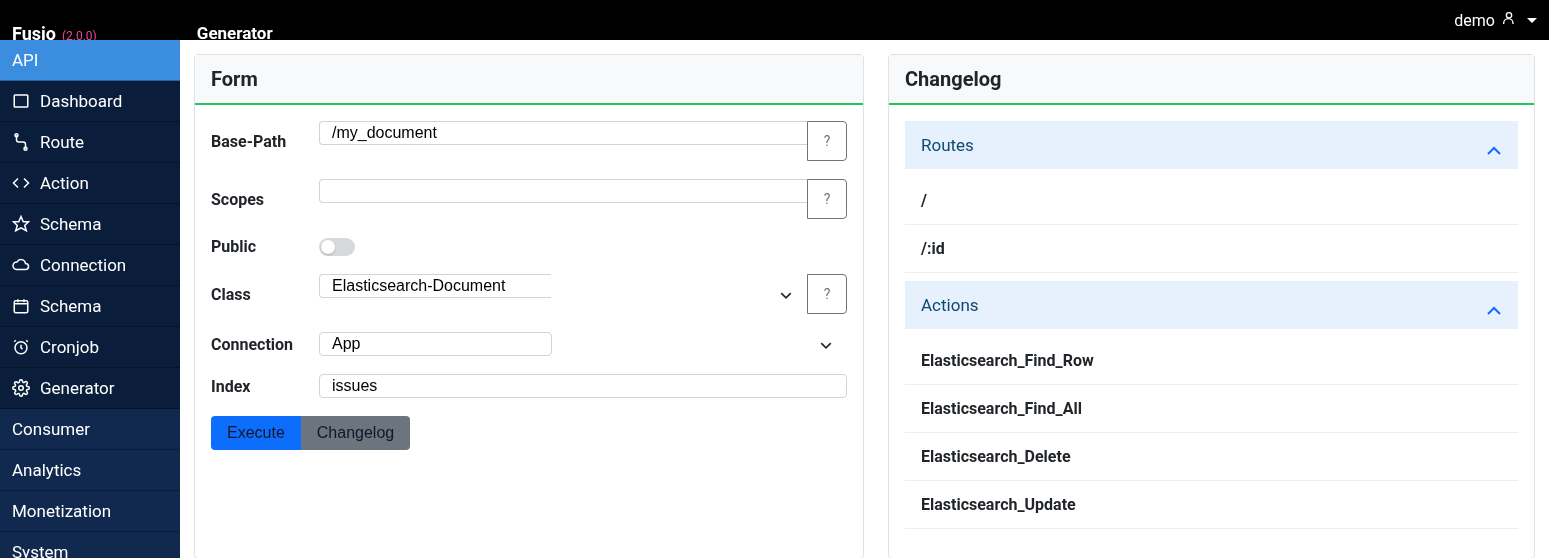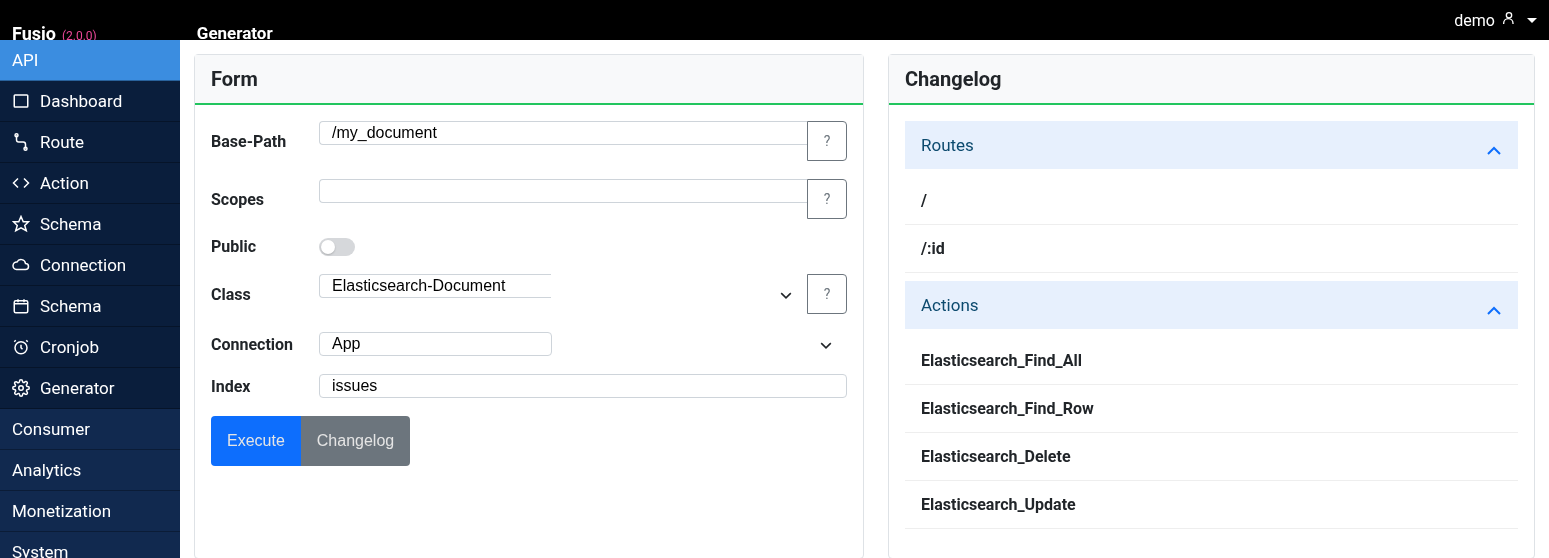--- a/index.html
+++ b/index.html
@@ -108,25 +108,25 @@
   }
   .toggle {
     width: 36px; height: 18px; background: #d6d8db; border-radius: 9px; position: relative; cursor: pointer;
   }
   .toggle-knob {
     width: 14px; height: 14px; background: #fff; border-radius: 50%; position: absolute; top: 2px; left: 2px;
     box-shadow: 0 1px 2px rgba(0,0,0,0.2);
   }
   .btn-row { display: flex; gap: 0; }
   .btn {
-    padding: 16px 16px;
+    padding: 8px 16px;
     font-size: 16px;
     border: none;
     cursor: pointer;
-    color: #e5e5e5;
+    color: #0f172a;
   }
   .btn-primary { background: #0d6efd; border-radius: 4px 0 0 4px; }
   .btn-secondary { background: #6c757d; border-radius: 0 4px 4px 0; }
 
   .accordion-header {
     background: #e7f0fd;
     color: #0c4a6e;
     padding: 14px 16px;
     display: flex;
     justify-content: space-between;
@@ -351,21 +351,21 @@
           <div class="list-item">/</div>
           <div class="list-item">/:id</div>
         </div>
         <div class="accordion-header">
           <span>Actions</span>
           <span class="chevron-up"><svg viewBox="0 0 16 10" fill="none" stroke-width="2">
                 <polyline points="2 8 8 2 14 8"></polyline>
               </svg></span>
         </div>
         <div class="accordion-body">
+          <div class="list-item">Elasticsearch_Find_Row</div>
           <div class="list-item">Elasticsearch_Find_All</div>
-          <div class="list-item">Elasticsearch_Find_Row</div>
           <div class="list-item">Elasticsearch_Delete</div>
           <div class="list-item">Elasticsearch_Update</div>
         </div>
       </div>
     </div>
   </div>
 </div>
 
 </body></html>

